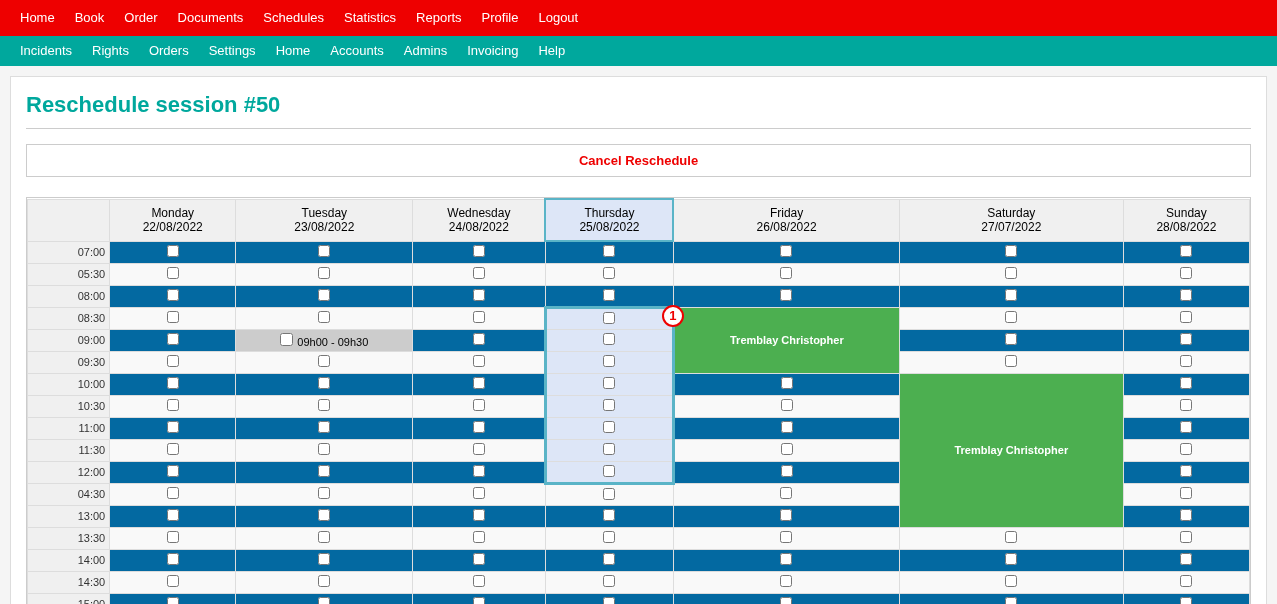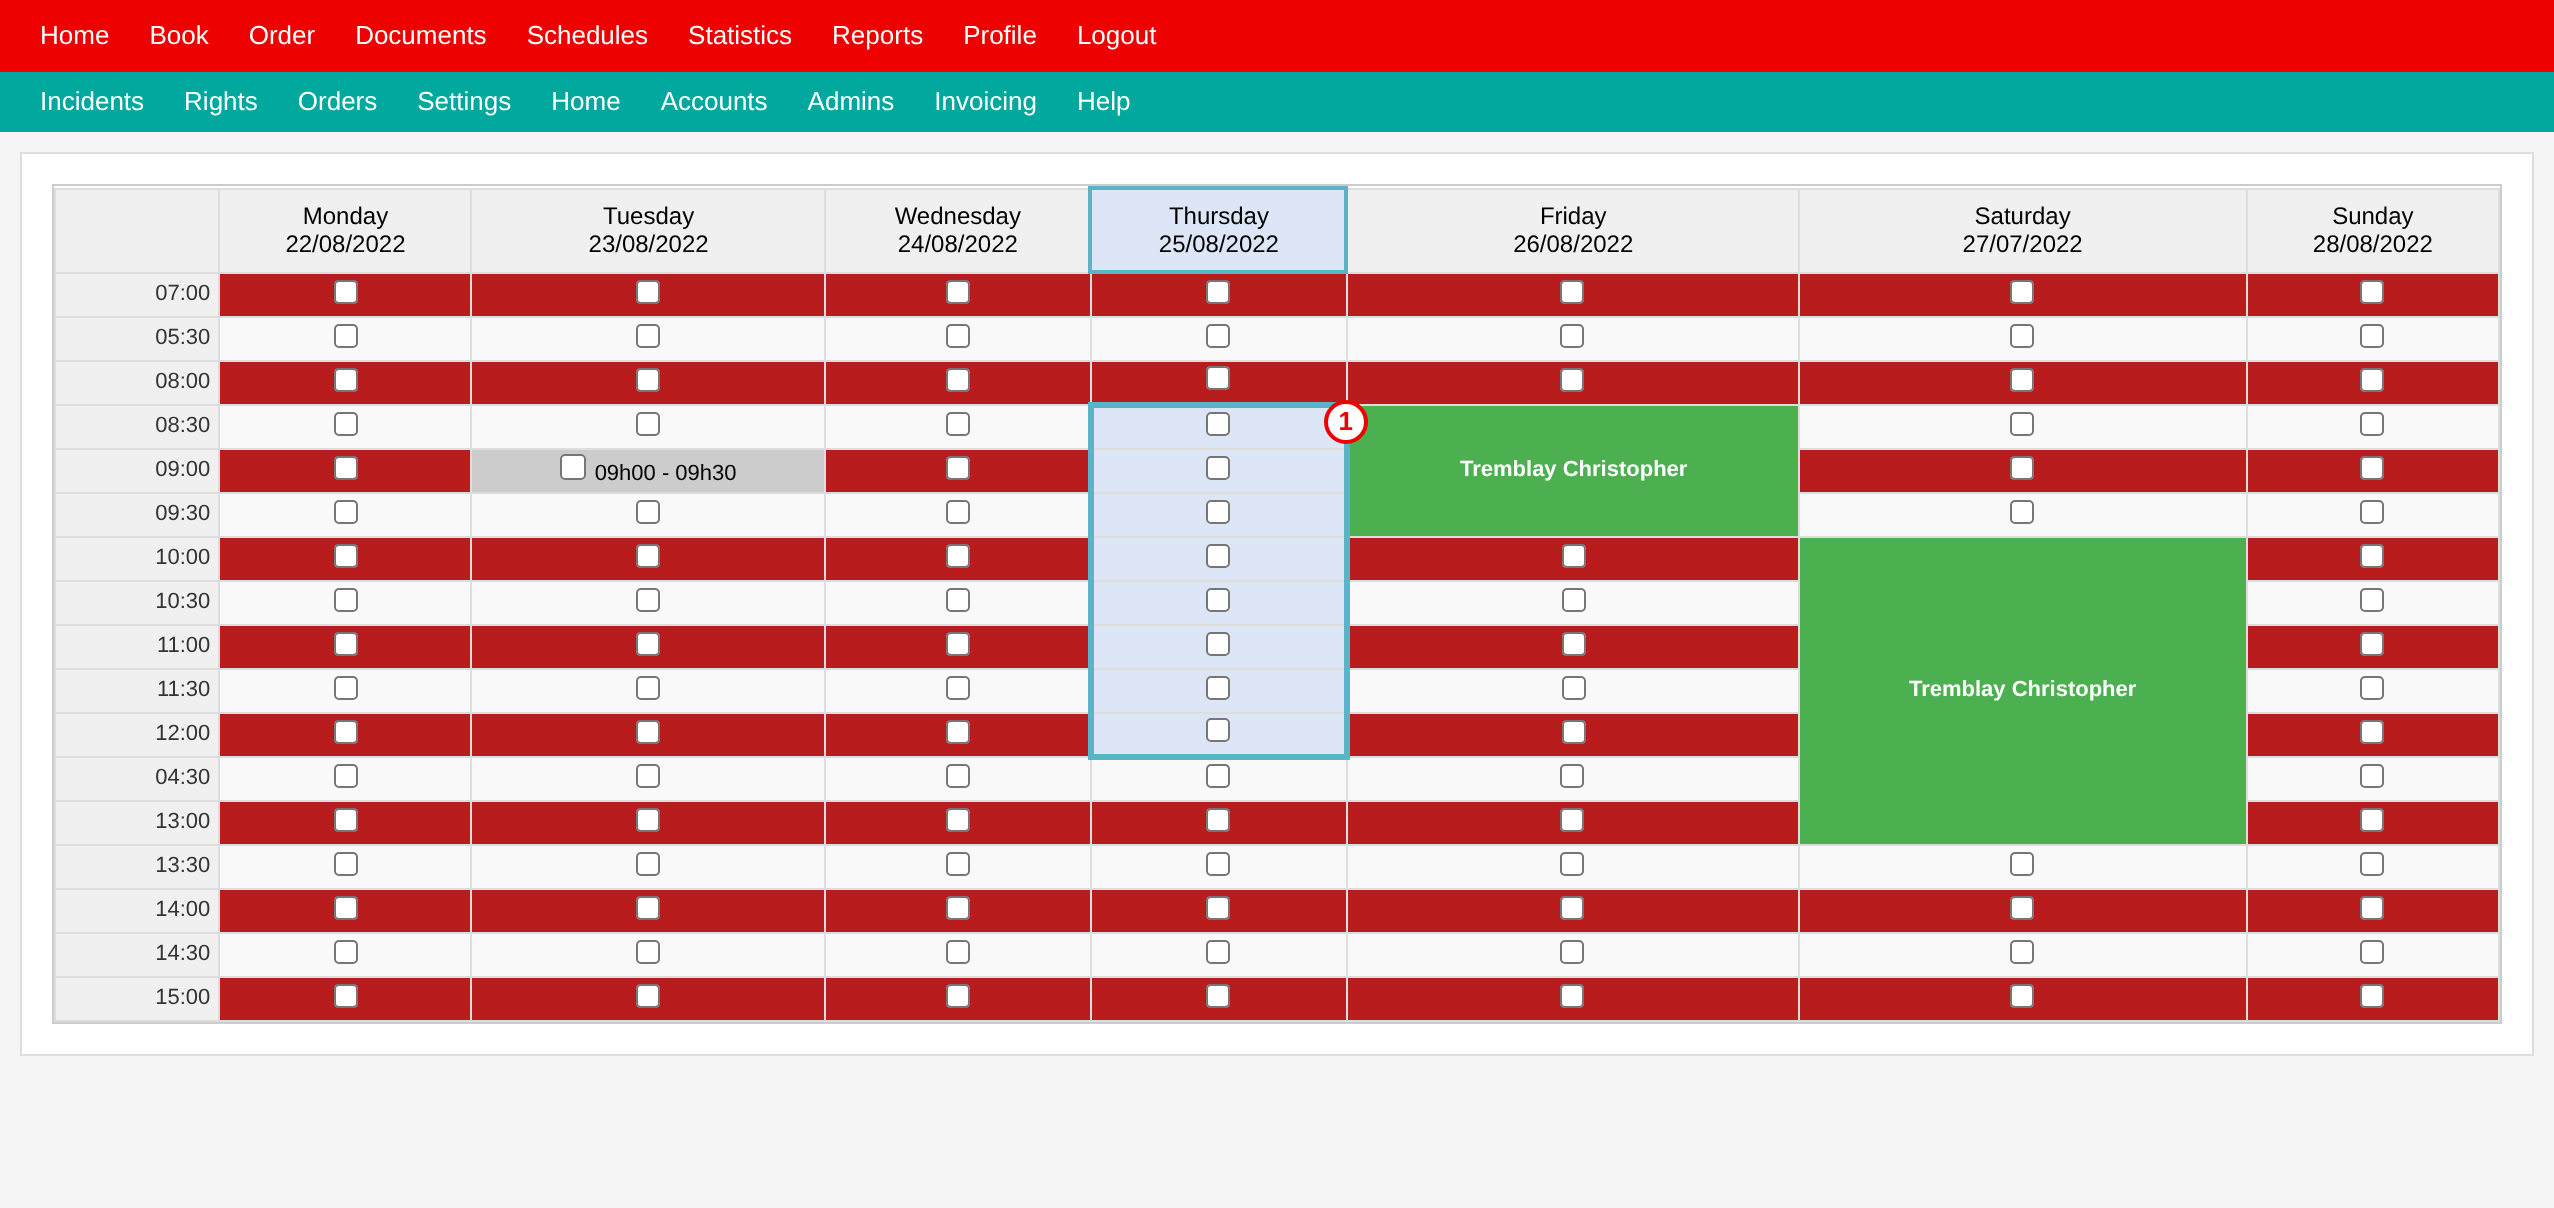--- a/index.html
+++ b/index.html
@@ -107,21 +107,21 @@
     }
     .day-col {
       text-align: center;
       vertical-align: middle;
     }
     .day-col input[type=checkbox] {
       width: 12px;
       height: 12px;
     }
     .row-alt { background: #f9f9f9; }
-    .row-normal { background: #b91c1c; }
+    .row-normal { background: #0369a1; }
 
     
     .green-block {
       background: #4caf50;
       color: #fff;
       font-weight: bold;
       font-size: 11px;
       text-align: center;
       vertical-align: middle;
       padding: 2px;
@@ -180,21 +180,25 @@
   <a>Orders</a>
   <a>Settings</a>
   <a>Home</a>
   <a>Accounts</a>
   <a>Admins</a>
   <a>Invoicing</a>
   <a>Help</a>
 </nav>
 
 <div class="page-content">
-
+  <h1 class="page-title">Reschedule session #50</h1>
+
+  <div class="cancel-btn-wrapper">
+    <button class="cancel-btn">Cancel Reschedule</button>
+  </div>
 
   <div class="calendar-wrapper">
     <table class="calendar-table">
       <thead>
         <tr>
           <th></th>
           <th>
             <div>Monday</div>
             <div>22/08/2022</div>
           </th>

